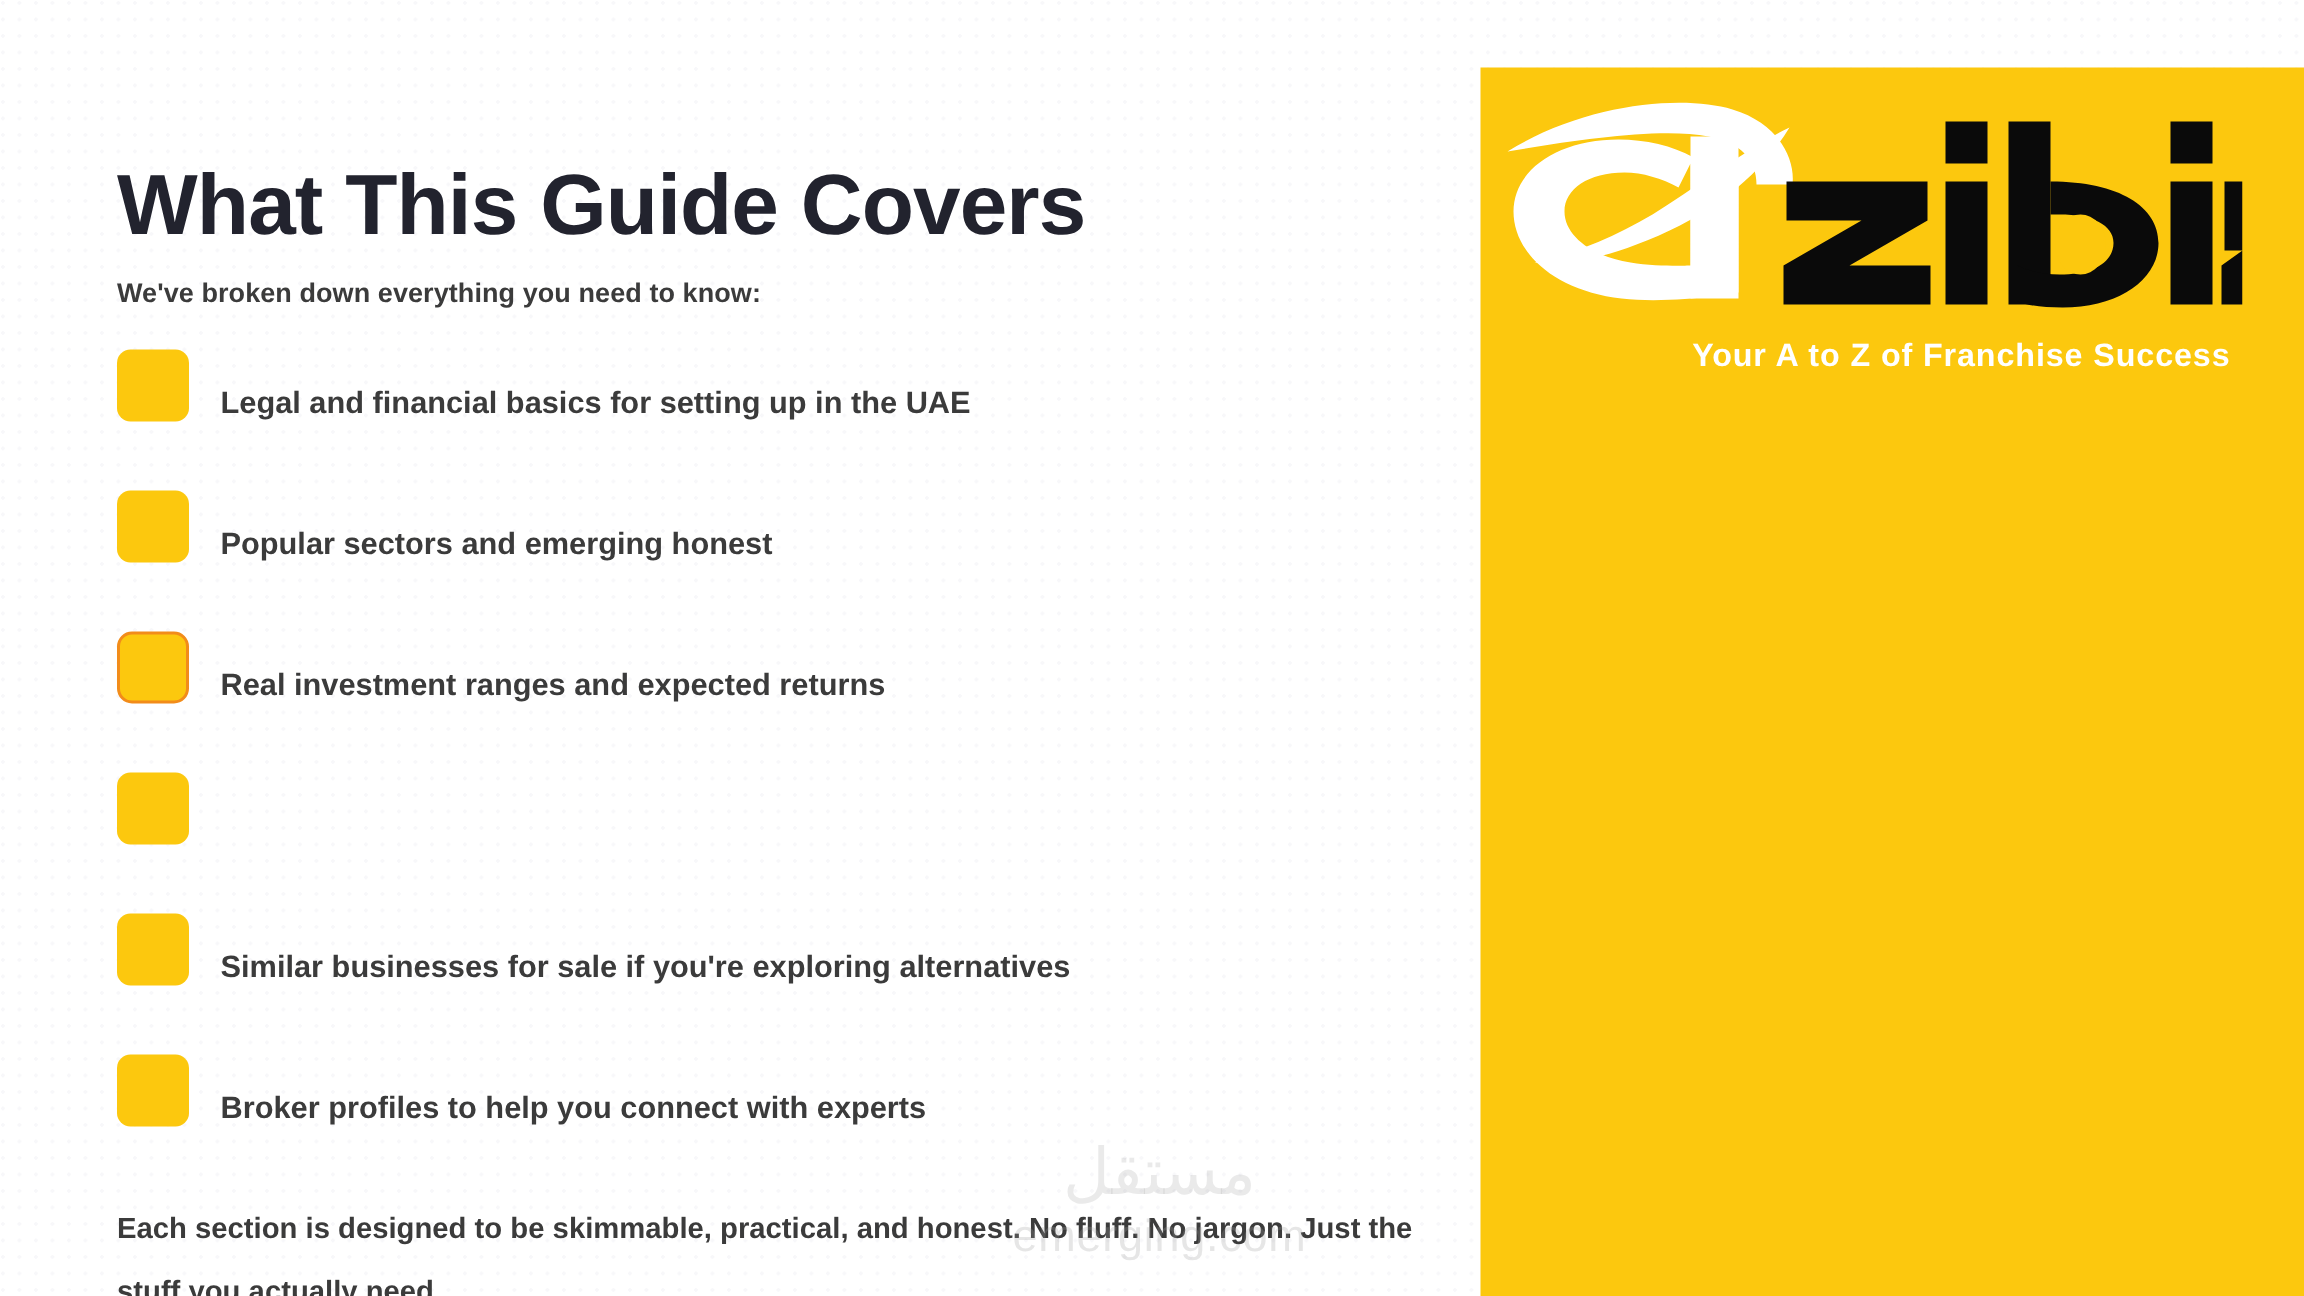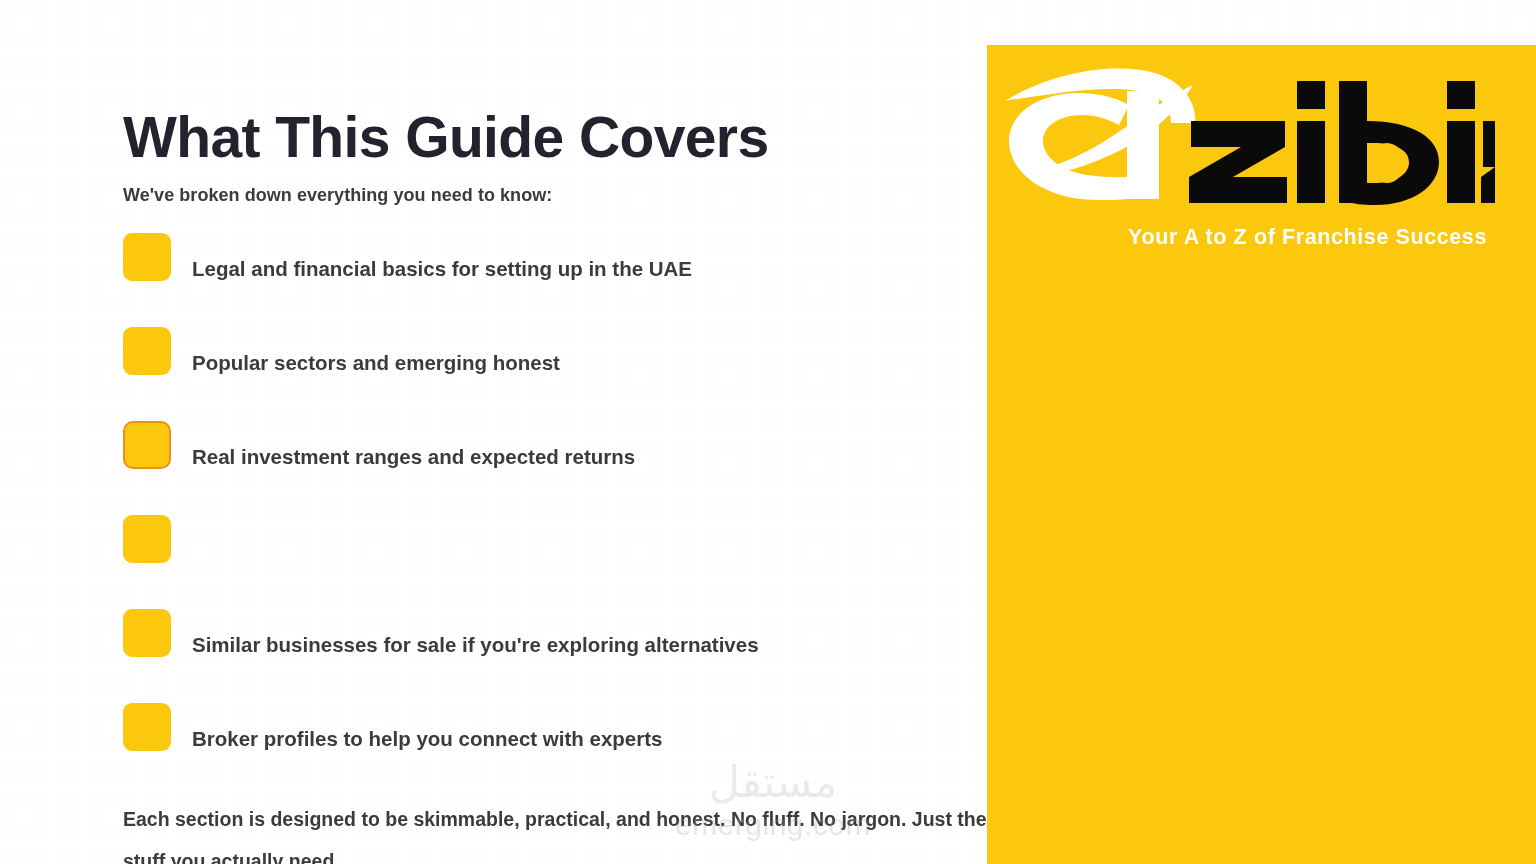--- a/index.html
+++ b/index.html
@@ -67,21 +67,20 @@
     white-space: nowrap;
   }
 
   
   .content {
     position: absolute;
     top: 0;
     left: 0;
     width: 985px;
     height: 864px;
-    margin-left: 45px;
   }
 
   .page-title {
     position: absolute;
     top: 70px;
     left: 78px;
     font-size: 57px;
     line-height: 1.05;
     font-weight: bold;
     color: #22232e;

